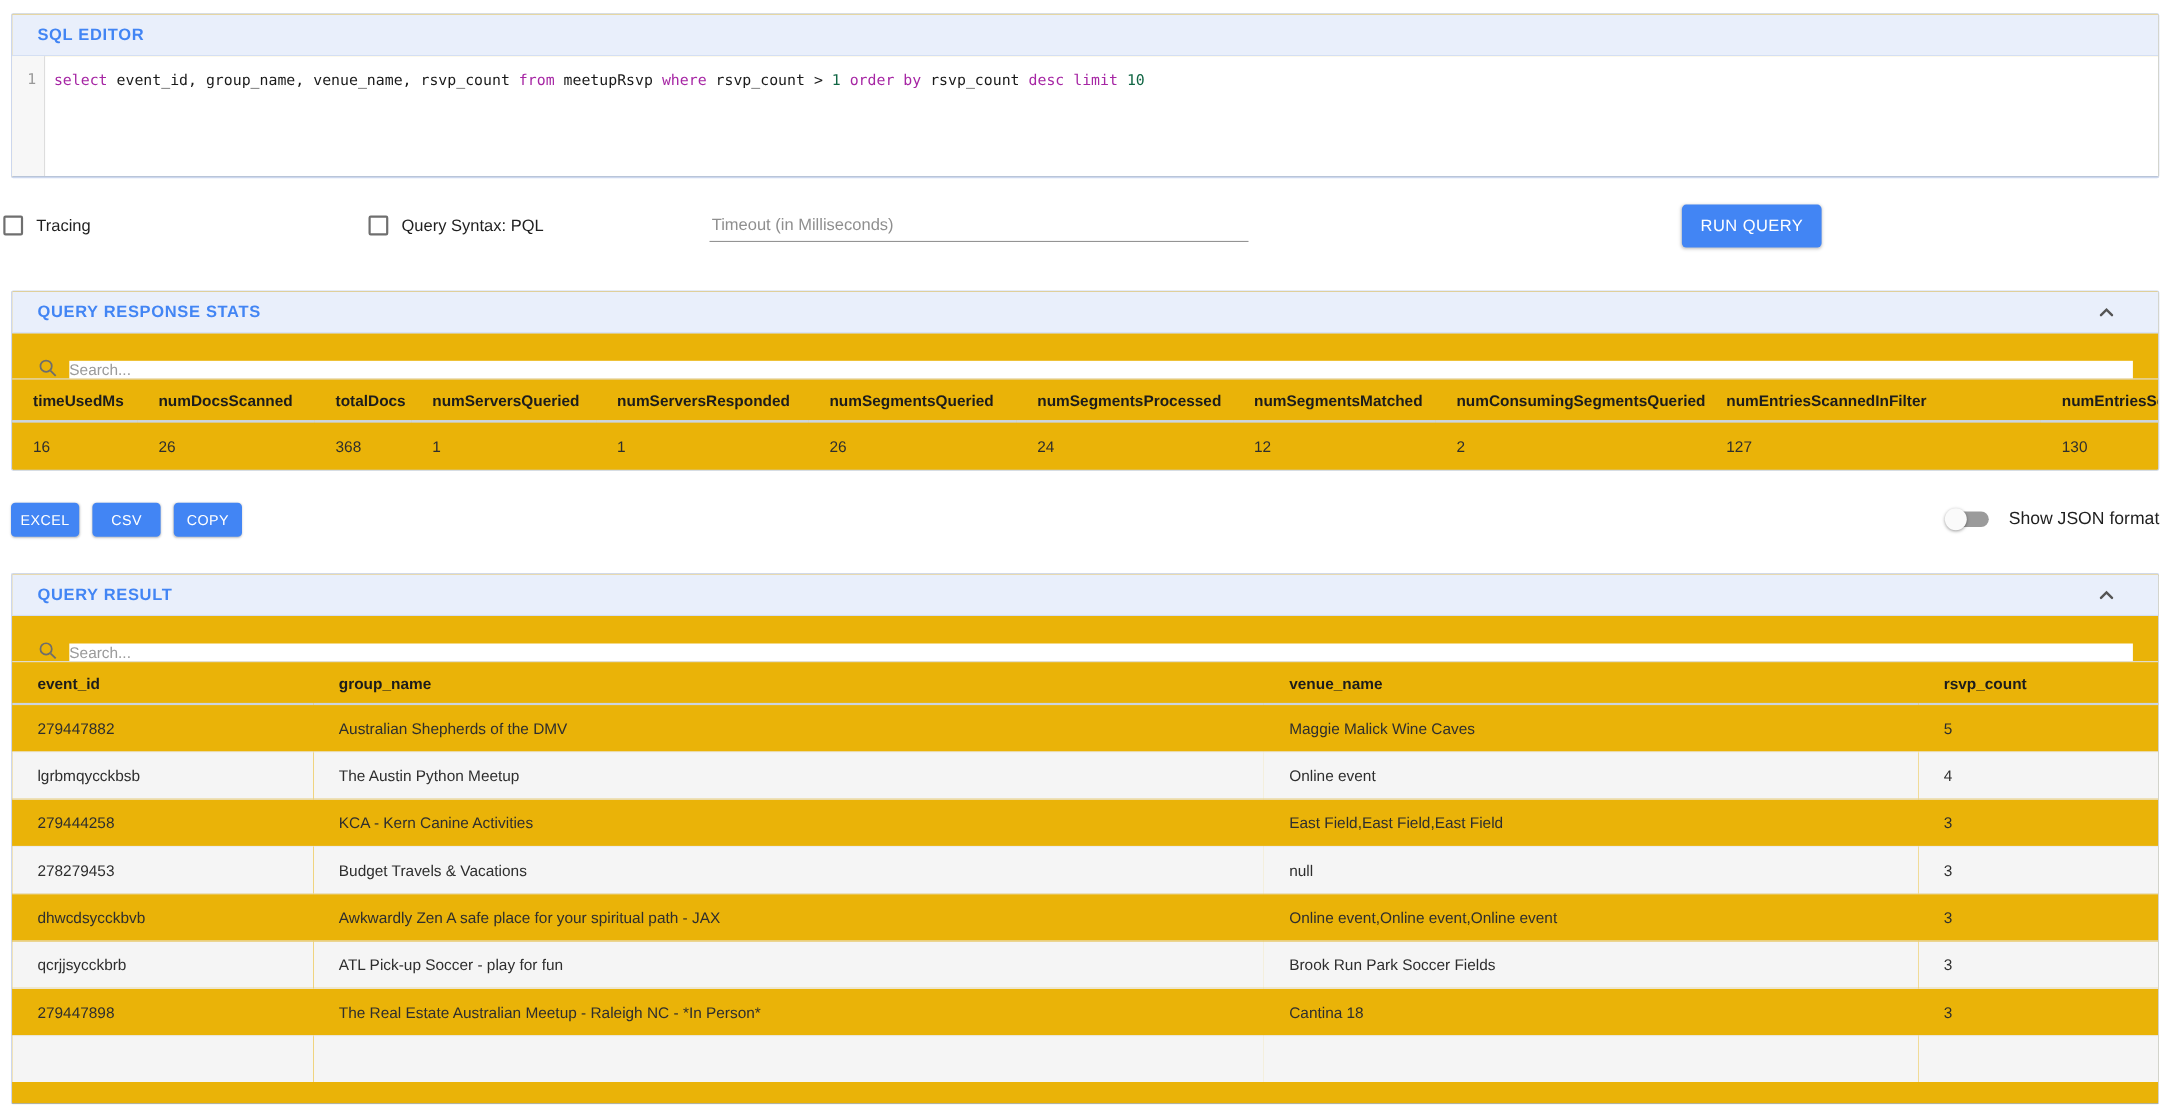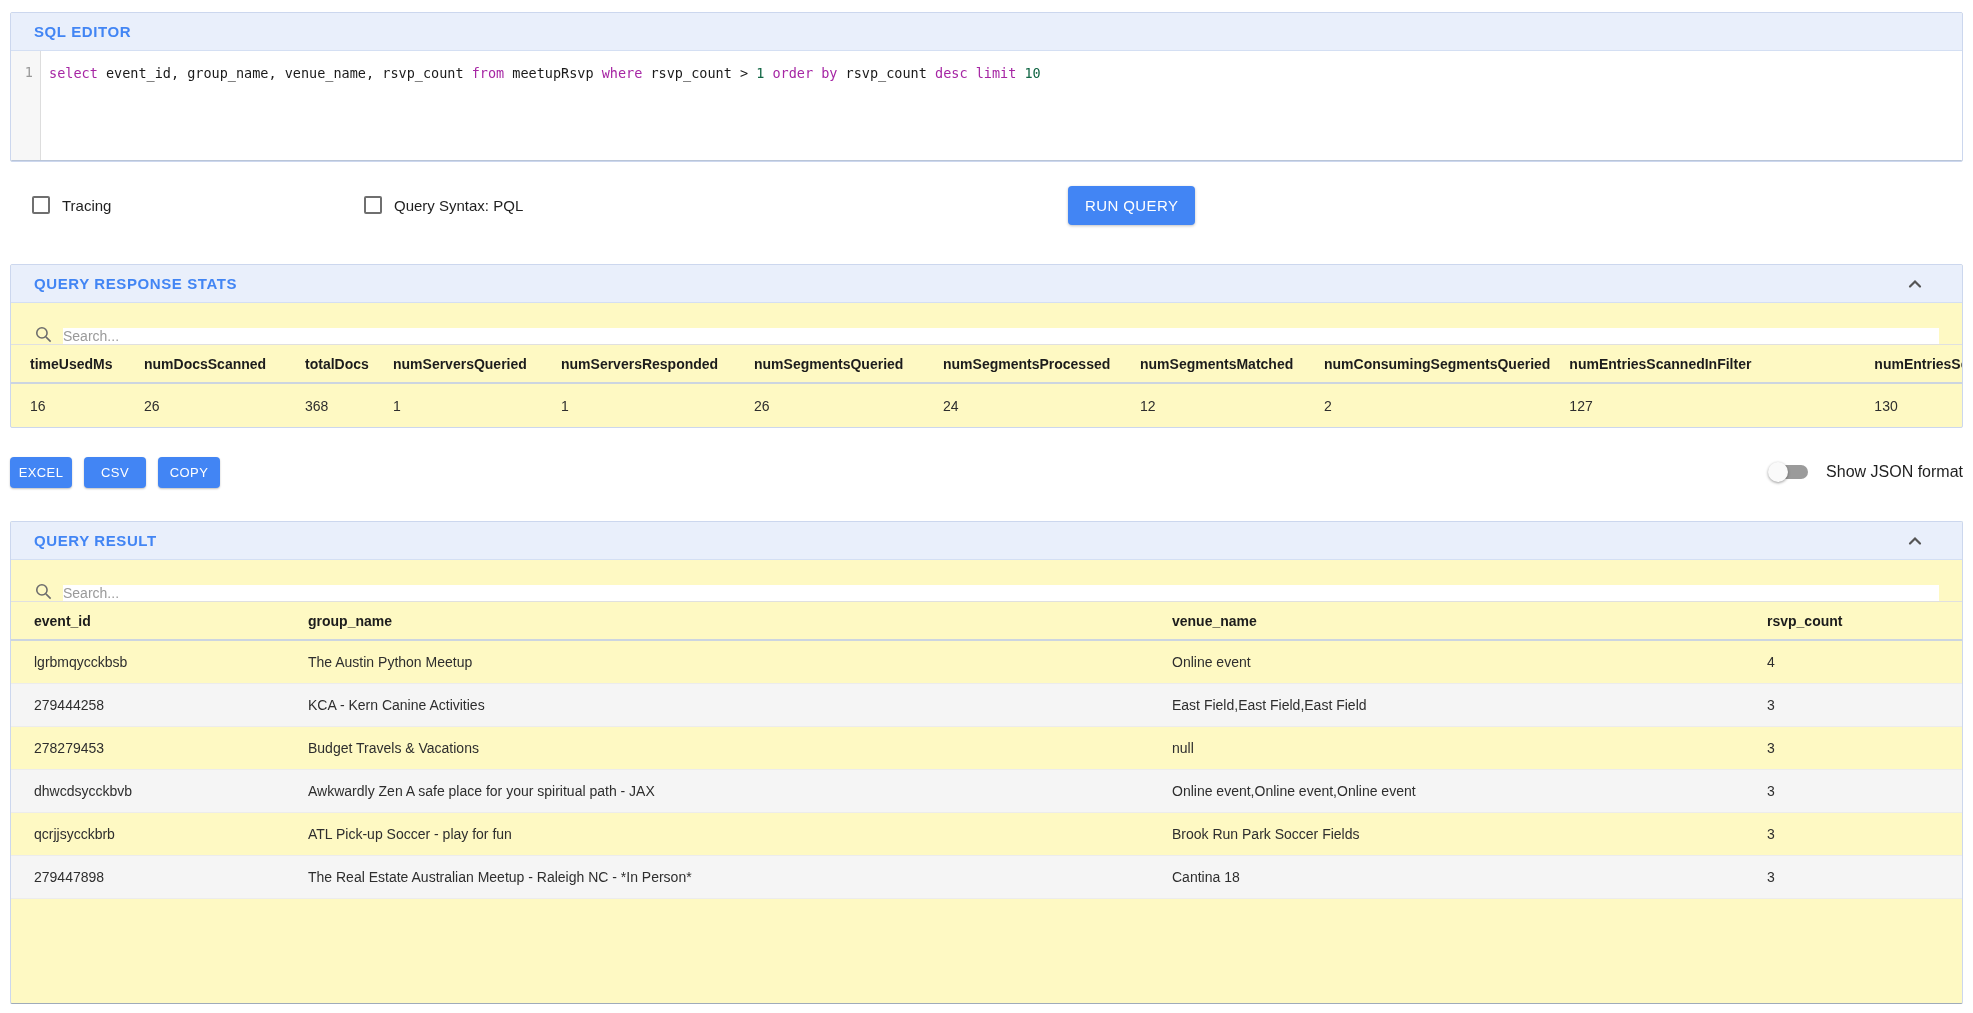--- a/index.html
+++ b/index.html
@@ -1,38 +1,38 @@
 <!DOCTYPE html>
 <html style="--accent: #4285f4; --kw: #a626a4; --num: #116644;"><head>
 <meta charset="utf-8">
 <style>
   * { margin:0; padding:0; box-sizing:border-box; }
   html,body { width:1973px; height:1013px; background:#fff; overflow:hidden;
               font-family:"Liberation Sans", sans-serif; color:#2b2b2b; }
 
-  .panel { margin:0 10px; border:1px solid #ccd7ee; border-radius:2px; background:#fef9c3; overflow:hidden; }
+  .panel { margin:0 10px; border:1px solid #ccd7ee; border-radius:2px; background:#eab308; overflow:hidden; }
   .panel-header { height:38px; background:#e9effb; border-bottom:1px solid #d4dff3;
                   display:flex; align-items:center; padding:0 23px; }
   .panel-title { color:var(--accent,#4285f4); font-weight:bold; font-size:15px; letter-spacing:.6px; }
   .panel-header .spacer { flex:1; }
   .chevron { width:24px; height:24px; margin-right:12px; cursor:pointer; }
 
   
   #editor-panel { margin-top:12px; }
   .editor-area { display:flex; height:110px; background:#fff; border-bottom:1px solid #b9c5d8; }
   .gutter { width:30px; background:#f7f7f7; border-right:1px solid #ddd;
             font-family:"DejaVu Sans Mono", monospace; font-size:13.5px; color:#999;
             text-align:right; padding:13px 7px 0 0; }
   .code-line { font-family:"DejaVu Sans Mono", monospace; font-size:13.5px; line-height:19px;
                padding:13px 0 0 8px; white-space:pre; color:#1a1a1a; }
   .tok-kw  { color:var(--kw,#a626a4); }
   .tok-num { color:var(--num,#116644); }
 
   
-  .controls-row { display:flex; align-items:center; margin-top:23px; padding-left:32px; height:40px; }
+  .controls-row { display:flex; align-items:center; margin-top:23px; padding-left:3px; height:40px; }
   .chk { display:flex; align-items:center; gap:12px; cursor:pointer; font-size:15px; color:#1f1f1f; }
   .chk .box { width:18px; height:18px; border:2px solid #6f6f6f; border-radius:2px; background:#fff; }
   .slot-tracing { width:332px; }
   .slot-pql { width:310px; }
   .timeout-input { width:490px; border:none; border-bottom:1px solid #949494; outline:none;
                    font-size:15px; padding:6px 2px; color:#333; background:transparent;
                    font-family:"Liberation Sans", sans-serif; }
   .timeout-input::placeholder { color:#8f8f8f; }
   .btn-primary { margin-left:394px; background:var(--accent,#4285f4); color:#fff; border:none;
                  border-radius:4px; font-size:15px; letter-spacing:.4px; padding:11px 17px;
@@ -107,20 +107,21 @@
 
 <div class="controls-row">
   <label class="chk slot-tracing">
     <span class="box"></span>
     <span>Tracing</span>
   </label>
   <label class="chk slot-pql">
     <span class="box"></span>
     <span>Query Syntax: PQL</span>
   </label>
+  <input class="timeout-input" type="text" placeholder="Timeout (in Milliseconds)" style="">
   <button class="btn-primary">RUN QUERY</button>
 </div>
 
 <section class="panel" id="stats-panel">
   <div class="panel-header">
     <span class="panel-title">QUERY RESPONSE STATS</span>
     <span class="spacer"></span>
     <svg class="chevron" viewBox="0 0 24 24">
       <path d="M7 14.5l5-5 5 5" stroke="#555" stroke-width="2.2" fill="none" stroke-linecap="round"></path>
     </svg>
@@ -201,20 +202,26 @@
       <thead>
           <tr id="result-head-row">
             <th>event_id</th>
             <th>group_name</th>
             <th>venue_name</th>
             <th>rsvp_count</th>
           </tr>
         </thead>
       <tbody id="result-body">
           <tr>
+            <td>279447882</td>
+            <td>Australian Shepherds of the DMV</td>
+            <td>Maggie Malick Wine Caves</td>
+            <td>5</td>
+          </tr>
+          <tr>
             <td>lgrbmqycckbsb</td>
             <td>The Austin Python Meetup</td>
             <td>Online event</td>
             <td>4</td>
           </tr>
           <tr>
             <td>279444258</td>
             <td>KCA - Kern Canine Activities</td>
             <td>East Field,East Field,East Field</td>
             <td>3</td>

